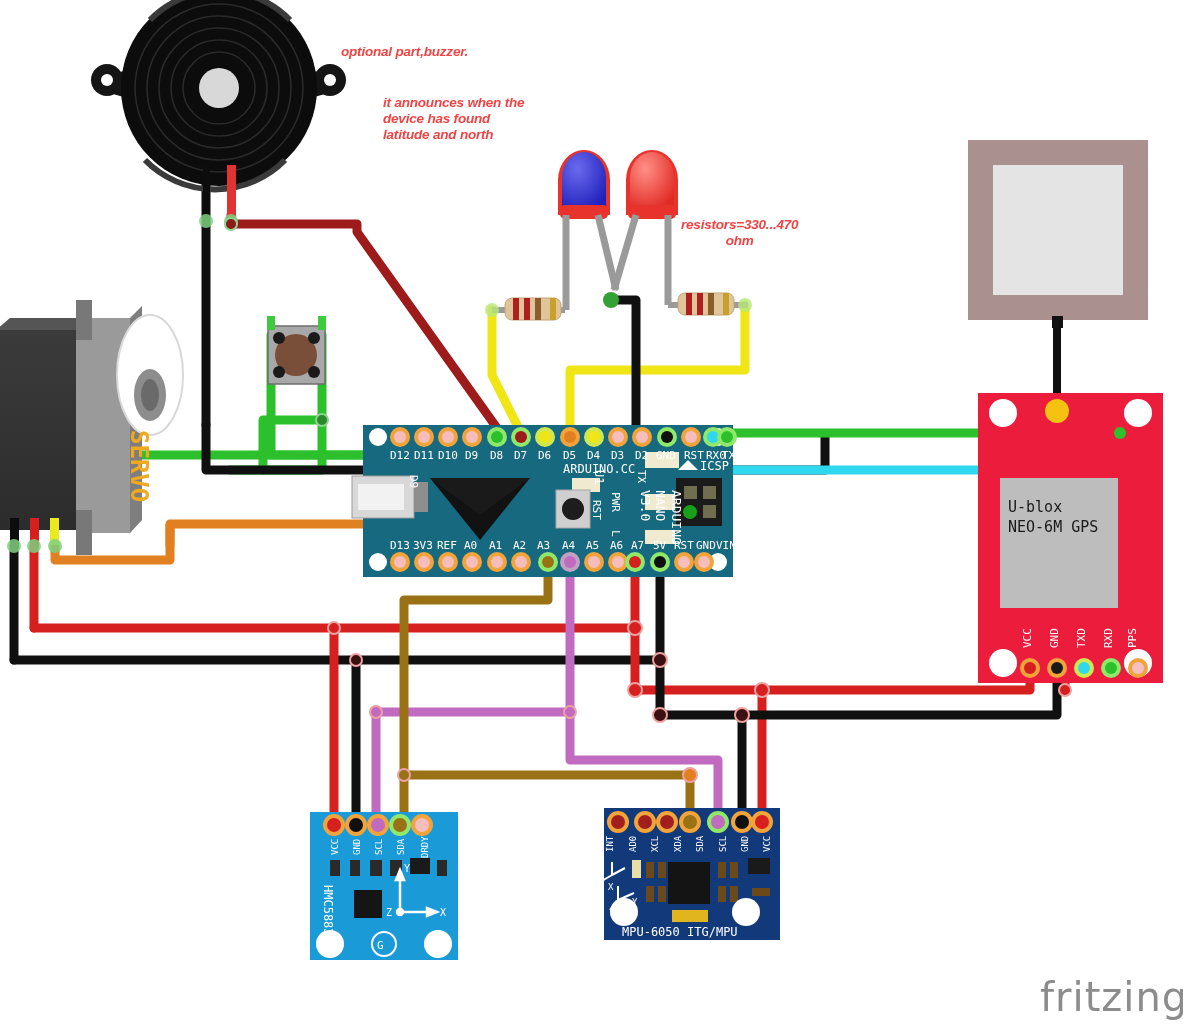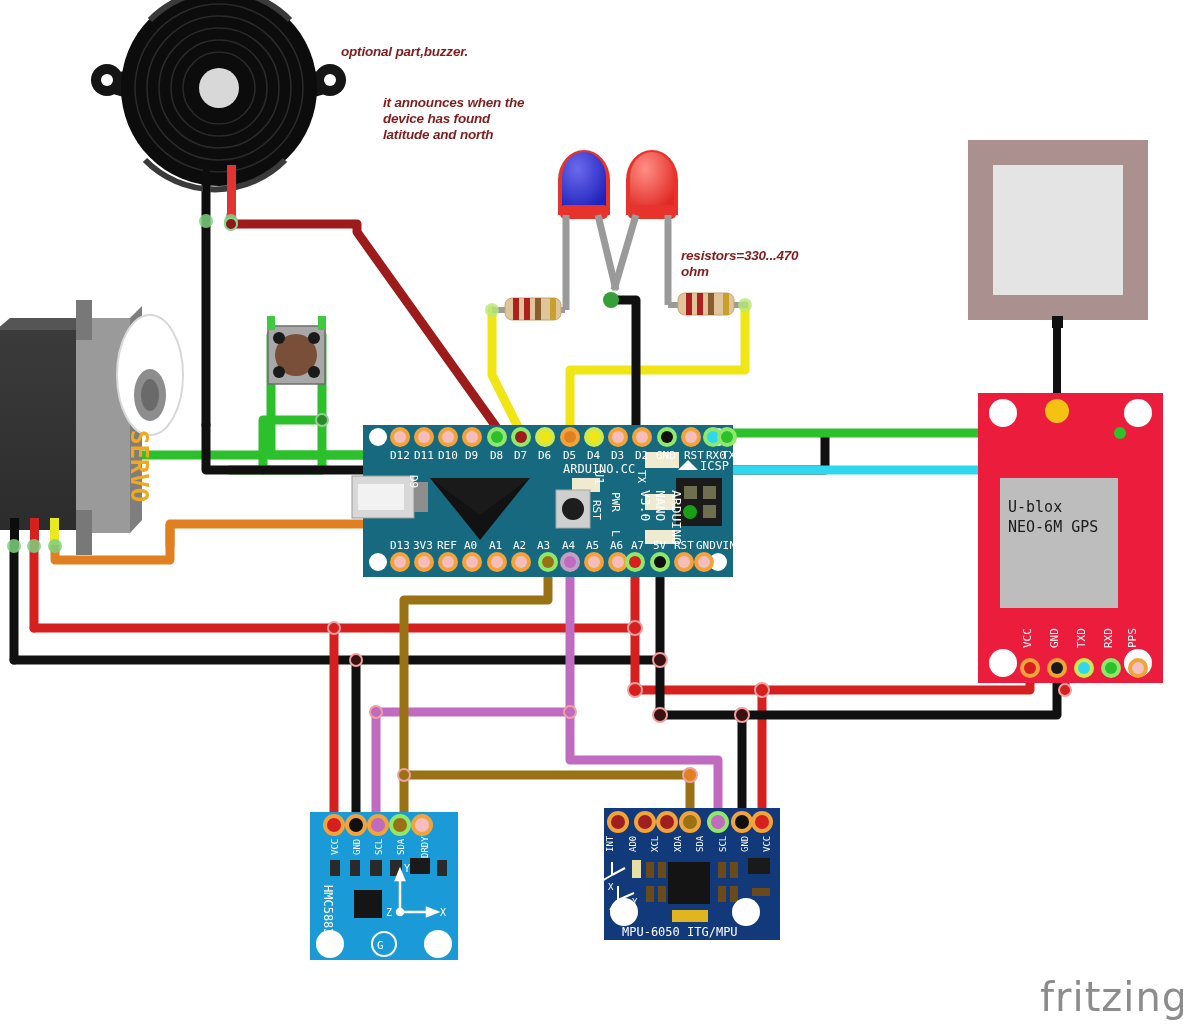--- a/index.html
+++ b/index.html
@@ -1,25 +1,25 @@
 <!DOCTYPE html>
 <html><head>
 <meta charset="utf-8">
 <style>
   html,body{margin:0;padding:0;background:#ffffff;}
   body{width:1183px;height:1024px;position:relative;overflow:hidden;
        font-family:"Liberation Sans",sans-serif;}
   #stage{position:absolute;left:0;top:0;width:1183px;height:1024px;}
   svg#board{position:absolute;left:0;top:0;width:1183px;height:1024px;}
   .note{position:absolute;font-family:"Liberation Sans",sans-serif;
-        font-style:italic;font-weight:bold;font-size:13.5px;color:#7f1d1d;
+        font-style:italic;font-weight:bold;font-size:13.5px;color:#ef4444;
         line-height:16px;white-space:pre-line;letter-spacing:-0.2px;}
   #note-buzzer{left:341px;top:44px;}
   #note-announce{left:359px;top:95px;margin-left:24px;}
-  #note-resistors{left:681px;top:248px;}
+  #note-resistors{left:681px;top:217px;text-align:center;}
   #fritzing-logo{position:absolute;left:1040px;top:977px;font-size:40px;
         color:#8c8c8c;font-family:"DejaVu Sans",sans-serif;letter-spacing:1px;
         line-height:40px;font-weight:400;}
 </style>
 </head>
 <body>
 
 <div id="stage">
 
 <svg id="board" viewBox="0 0 1183 1024">

